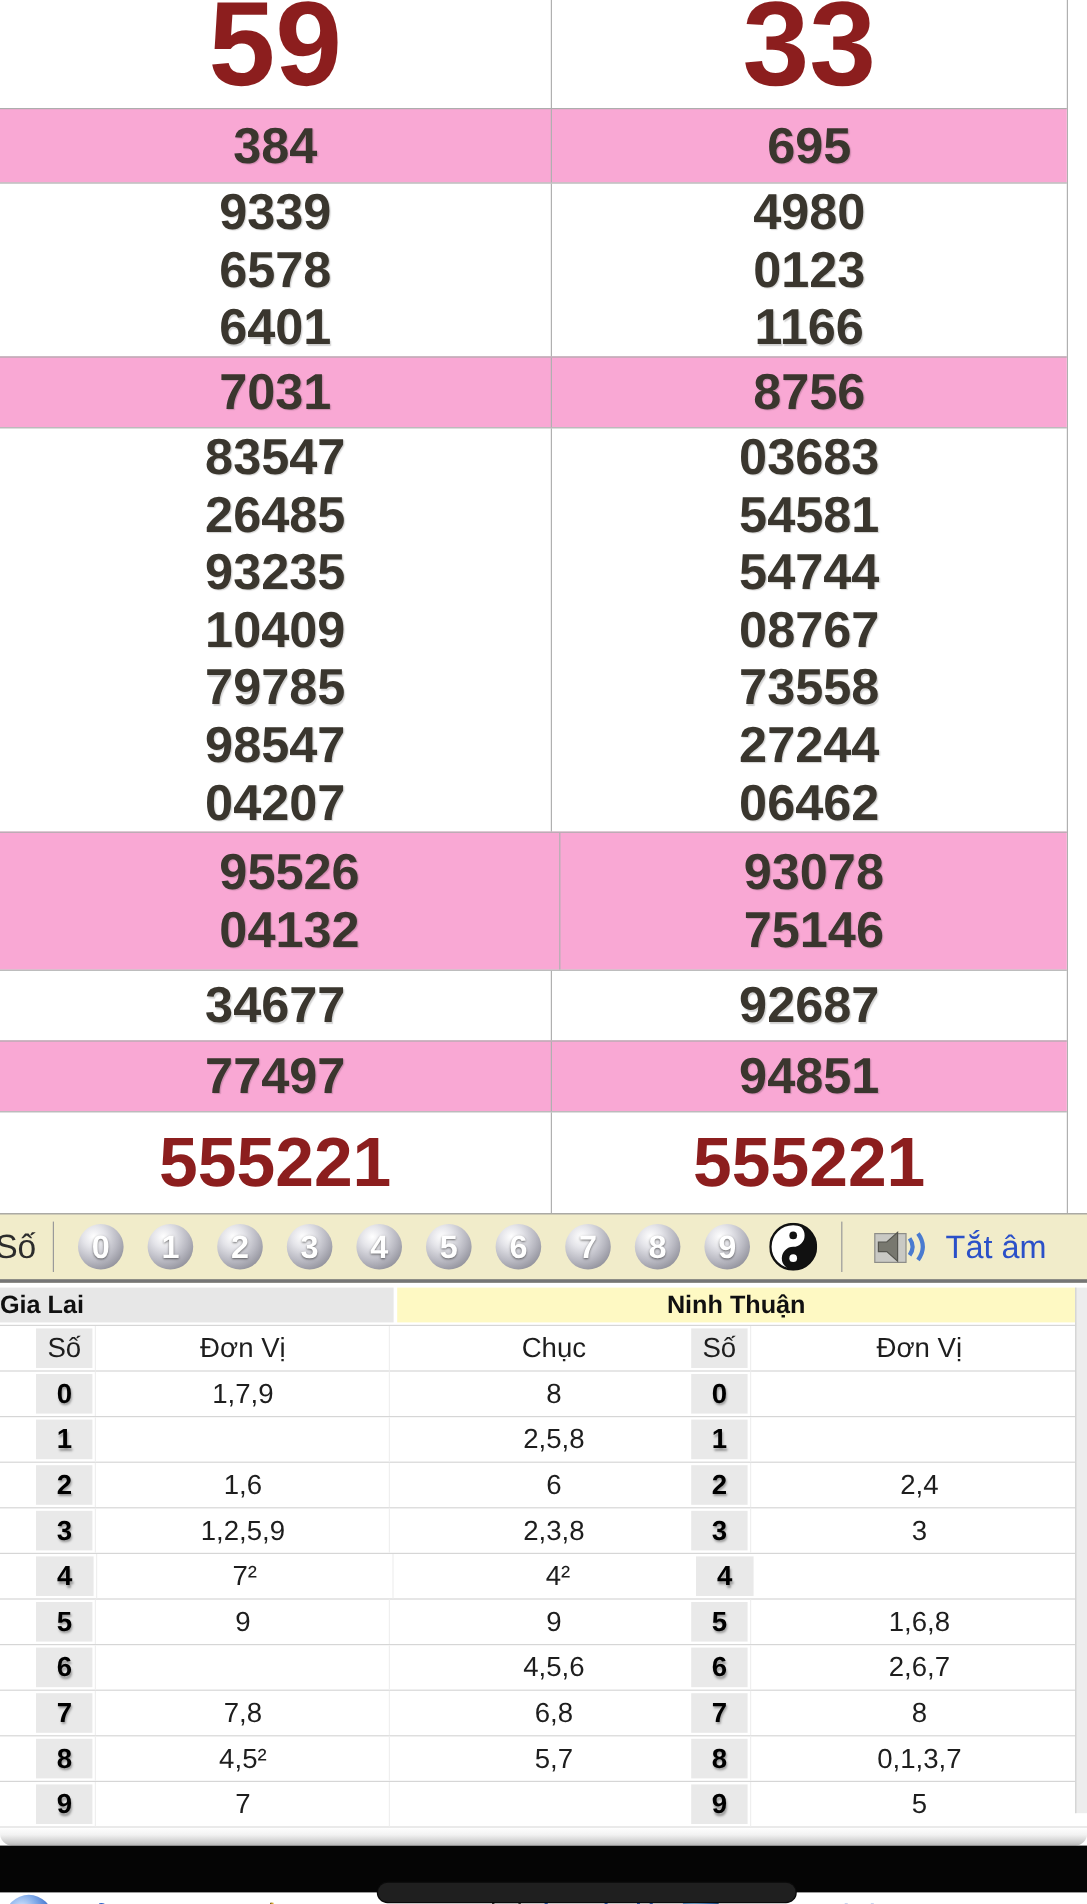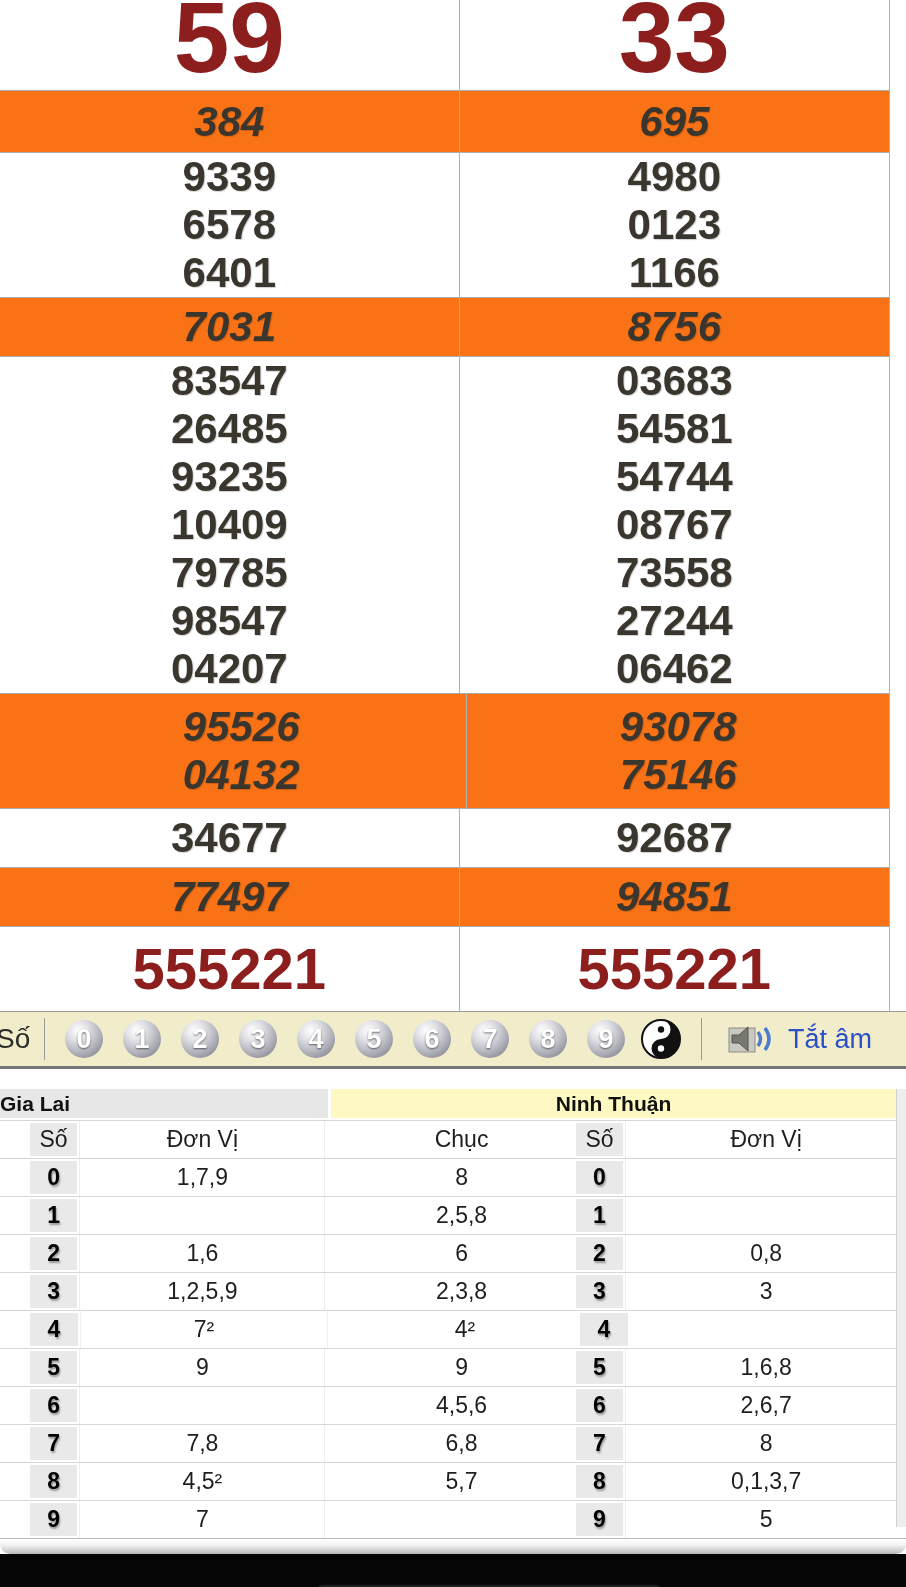--- a/index.html
+++ b/index.html
@@ -5,21 +5,21 @@
   html,body{margin:0;padding:0;}
   body{
     width:906px;height:1587px;overflow:hidden;background:#fff;
     font-family:"Liberation Sans","DejaVu Sans",sans-serif;
     position:relative;
   }
   
   .board{width:889px;border-right:1px solid #b0b0b0;}
   .rrow{display:flex;border-top:1px solid #adadad;}
   .rrow:first-child{border-top:none;}
-  .rrow.band{background:#f97316;font-style:italic;}
+  .rrow.band{background:#f9a8d4;}
   .rcell{width:485px;display:flex;flex-direction:column;justify-content:center;align-items:center;overflow:hidden;}
   .rcell.right{width:454px;border-left:1px solid #b0b0b0;}
   .num{display:block;font-weight:bold;color:#3a362e;font-size:42px;line-height:48px;text-align:center;text-shadow:1px 1px 1px rgba(0,0,0,0.18);}
   .h90{height:90px;} .h61{height:61px;} .h144{height:144px;} .h58{height:58px;}
   .h336{height:336px;} .h114{height:114px;padding-left:16px;} .h84{height:84px;}
   .huge .num{font-size:100px;line-height:100px;color:#8c1e1e;margin-top:-16px;text-shadow:none;}
   .special .num{font-size:58px;line-height:62px;color:#8c1e1e;text-shadow:none;}
   
   .toolbar{
     height:54px;background:#f1ecca;border-top:1px solid #9a9a9a;border-bottom:3px solid #757575;
@@ -32,21 +32,21 @@
     width:38px;height:38px;border-radius:50%;
     background:radial-gradient(circle at 35% 28%, #ffffff 0%, #e4e4e9 25%, #b9b9c2 55%, #8a8a94 85%, #75757f 100%);
     color:#fff;font-weight:bold;font-size:27px;display:flex;align-items:center;justify-content:center;
     text-shadow:0 1px 2px rgba(0,0,0,0.55);cursor:pointer;
   }
   .yinyang{margin-left:16px;cursor:pointer;display:flex;}
   .tb-div2{width:1px;height:42px;background:#9a9a9a;margin-left:20px;}
   .mute{display:flex;align-items:center;gap:10px;margin-left:26px;cursor:pointer;}
   .mute-label{color:#2b50c8;font-size:27px;}
   
-  .stats{position:relative;margin-top:20px;}
+  .stats{position:relative;margin-top:4px;}
   .scroll-strip{position:absolute;right:0;top:0;width:9px;height:438px;background:#ededed;border-left:1px solid #d0d0d0;}
   .pband{display:flex;height:29px;margin-bottom:2px;}
   .pGL{width:328px;background:#e7e7e7;font-weight:bold;font-size:21px;color:#111;display:flex;align-items:center;padding-left:2px;margin-left:-2px;}
   .pNT{flex:1;background:#fef9c3;font-weight:bold;font-size:21px;color:#111;display:flex;align-items:center;justify-content:center;margin-left:3px;margin-right:10px;}
   .srow{display:flex;height:37px;border-top:1px solid #d6d6d6;align-items:stretch;}
   .scell{display:flex;align-items:center;justify-content:center;font-size:23px;color:#1e1e1e;}
   .sA{width:28px;}
   .sSo{width:48px;background:#e9e9e9;margin:2px 2px;}
   .sC{width:246px;border-left:1px solid #efefef;}
   .sD{width:226px;border-left:1px solid #efefef;padding-left:24px;}
@@ -237,21 +237,21 @@
     <div class="scell sD">2,5,8</div>
     <div class="scell sSo">1</div>
     <div class="scell sF"></div>
   </div>
   <div class="srow datarow">
     <div class="scell sA"></div>
     <div class="scell sSo">2</div>
     <div class="scell sC">1,6</div>
     <div class="scell sD">6</div>
     <div class="scell sSo">2</div>
-    <div class="scell sF">0,8</div>
+    <div class="scell sF">2,4</div>
   </div>
   <div class="srow datarow">
     <div class="scell sA"></div>
     <div class="scell sSo">3</div>
     <div class="scell sC">1,2,5,9</div>
     <div class="scell sD">2,3,8</div>
     <div class="scell sSo">3</div>
     <div class="scell sF">3</div>
   </div>
   <div class="srow datarow">

